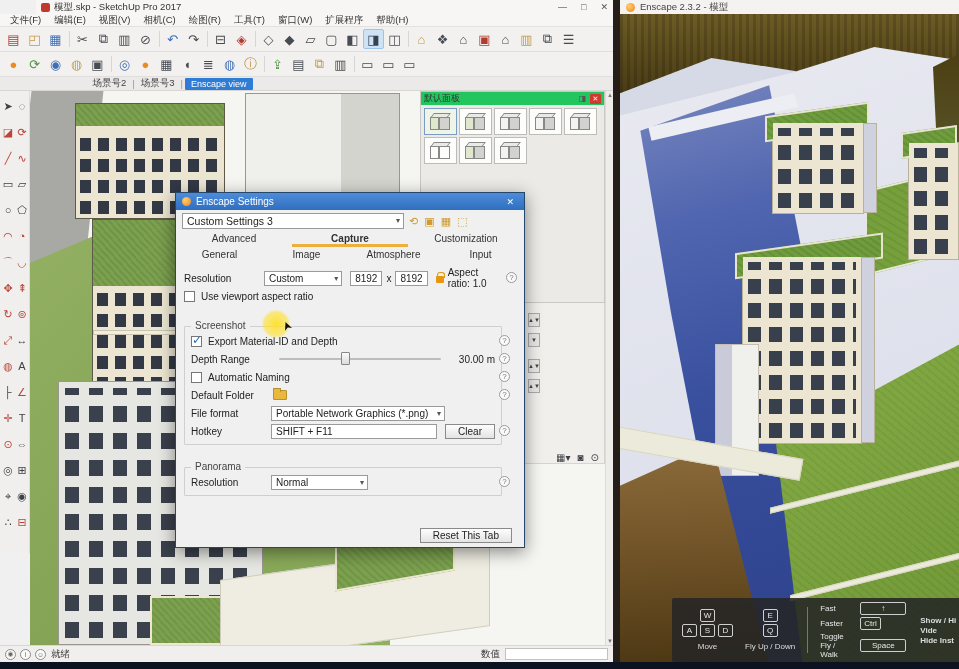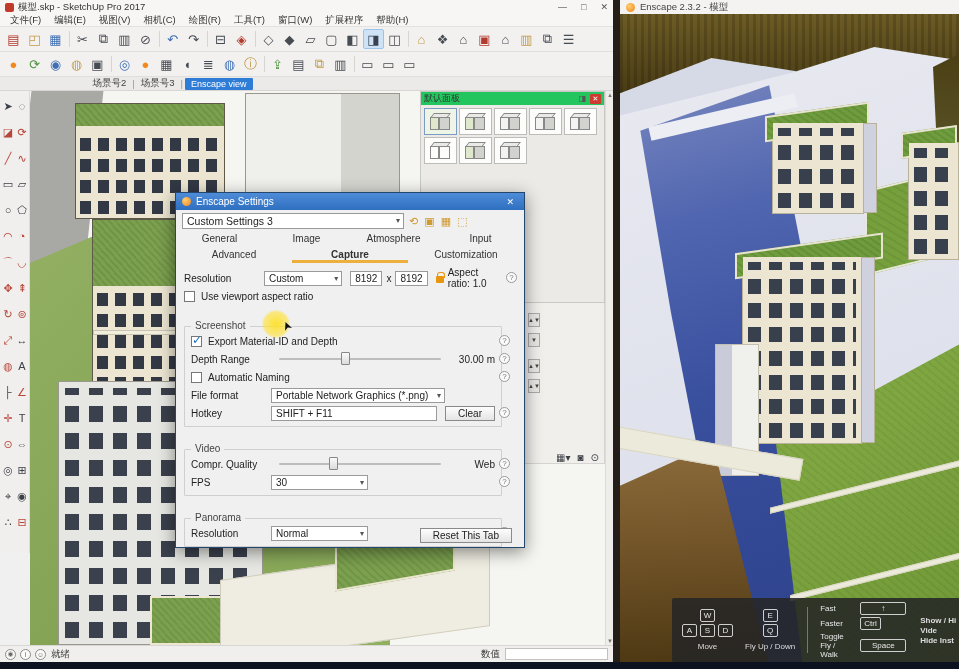--- a/index.html
+++ b/index.html
@@ -5,21 +5,21 @@
   * { margin:0; padding:0; box-sizing:border-box; }
   html,body { width:959px; height:669px; overflow:hidden; background:#0c1220;
     font-family:"Liberation Sans","DejaVu Sans",sans-serif; font-size:10.5px; color:#222;
     -webkit-font-smoothing:antialiased; }
 
   
   #win-left { position:absolute; left:0; top:0; width:613px; height:662px; background:#f0f0f0; }
   #gap { position:absolute; left:613px; top:0; width:7px; height:662px; background:#241d18; }
   #bottom-strip { position:absolute; left:0; top:662px; width:959px; height:7px; background:#0c1220; }
 
-  .titlebar { height:14px; background:#f7f6f4; display:flex; align-items:center; padding:0 5px; gap:4px; font-size:9.5px; color:#333; }
+  .titlebar { height:14px; background:#f7f6f4; display:flex; align-items:center; padding:0 5px; gap:4px; font-size:9.5px; color:#333;margin-left:36px; }
   .app-ico { width:9px; height:9px; background:#c0392b; border-radius:2px; flex:0 0 auto; }
   .win-ctrls { margin-left:auto; display:flex; gap:14px; color:#555; font-size:9px; }
   .win-ctrls span { cursor:default; }
 
   .menubar { height:13px; display:flex; align-items:center; padding:0 4px; gap:1px; background:#f7f6f4; border-bottom:1px solid #e3e2e0; }
   .menu-item { padding:0 6px; font-size:9.5px; color:#333; white-space:nowrap; }
 
   .toolbar { height:25px; display:flex; align-items:center; padding:0 3px; background:#f2f1ef; border-bottom:1px solid #e0dfdd; overflow:hidden; }
   .tb-icon { width:21px; height:20px; display:inline-flex; align-items:center; justify-content:center; font-size:13px; color:#6b6f77; border-radius:2px; }
   .tb-icon[data-tone="red"] { color:#b23a2f; }
@@ -476,30 +476,30 @@
       <span class="preset-select">
           <span>Custom Settings 3</span>
         </span>
       <span class="preset-icons">
         <span class="gold">⟲</span>
           <span class="gold">▣</span>
           <span class="gold">▦</span>
           <span class="gold">⬚</span>
       </span>
     </div>
+    <div class="tabs tabs-2">
+      <span class="tab">Advanced</span>
+      <span class="tab active">Capture</span>
+      <span class="tab">Customization</span>
+    </div>
     <div class="tabs tabs-1">
       <span class="tab">General</span>
       <span class="tab">Image</span>
       <span class="tab">Atmosphere</span>
       <span class="tab">Input</span>
-    </div>
-    <div class="tabs tabs-2">
-      <span class="tab">Advanced</span>
-      <span class="tab active">Capture</span>
-      <span class="tab">Customization</span>
     </div>
 
     <div class="dlg-content">
       <div class="row">
         <span class="lbl">Resolution</span>
         <span class="select" style="width:97px;">
             <span>Custom</span>
           </span>
         <span class="tfield num" style="margin-left:8px;">8192</span>
         <span style="margin:0 4px;">x</span>
@@ -527,51 +527,38 @@
             </span>
           <span class="sval">30.00 m</span>
           <span class="q"></span>
         </div>
         <div class="row">
           <span class="cbx"></span>
           <span>Automatic Naming</span>
           <span class="q"></span>
         </div>
         <div class="row">
+          <span class="lbl">Default Folder</span>
+          <span class="folder"></span>
+          <span class="q"></span>
+        </div>
+        <div class="row">
           <span class="lbl">File format</span>
           <span class="select" style="width:174px;">
               <span>Portable Network Graphics (*.png)</span>
             </span>
         </div>
         <div class="row">
           <span class="lbl">Hotkey</span>
           <span class="tfield" style="flex:1;margin-right:8px;">SHIFT + F11</span>
           <span class="btn">Clear</span>
           <span class="q"></span>
         </div>
       </div>
 
-      <div class="group">
-        <span class="legend">Video</span>
-        <div class="row">
-          <span class="lbl">Compr. Quality</span>
-          <span class="slider">
-              <span class="thumb" style="left:31%;"></span>
-            </span>
-          <span class="sval">Web</span>
-          <span class="q"></span>
-        </div>
-        <div class="row">
-          <span class="lbl">FPS</span>
-          <span class="select" style="width:97px;">
-              <span>30</span>
-            </span>
-          <span class="q"></span>
-        </div>
-      </div>
 
       <div class="group">
         <span class="legend">Panorama</span>
         <div class="row">
           <span class="lbl">Resolution</span>
           <span class="select" style="width:97px;">
               <span>Normal</span>
             </span>
           <span class="q"></span>
         </div>

